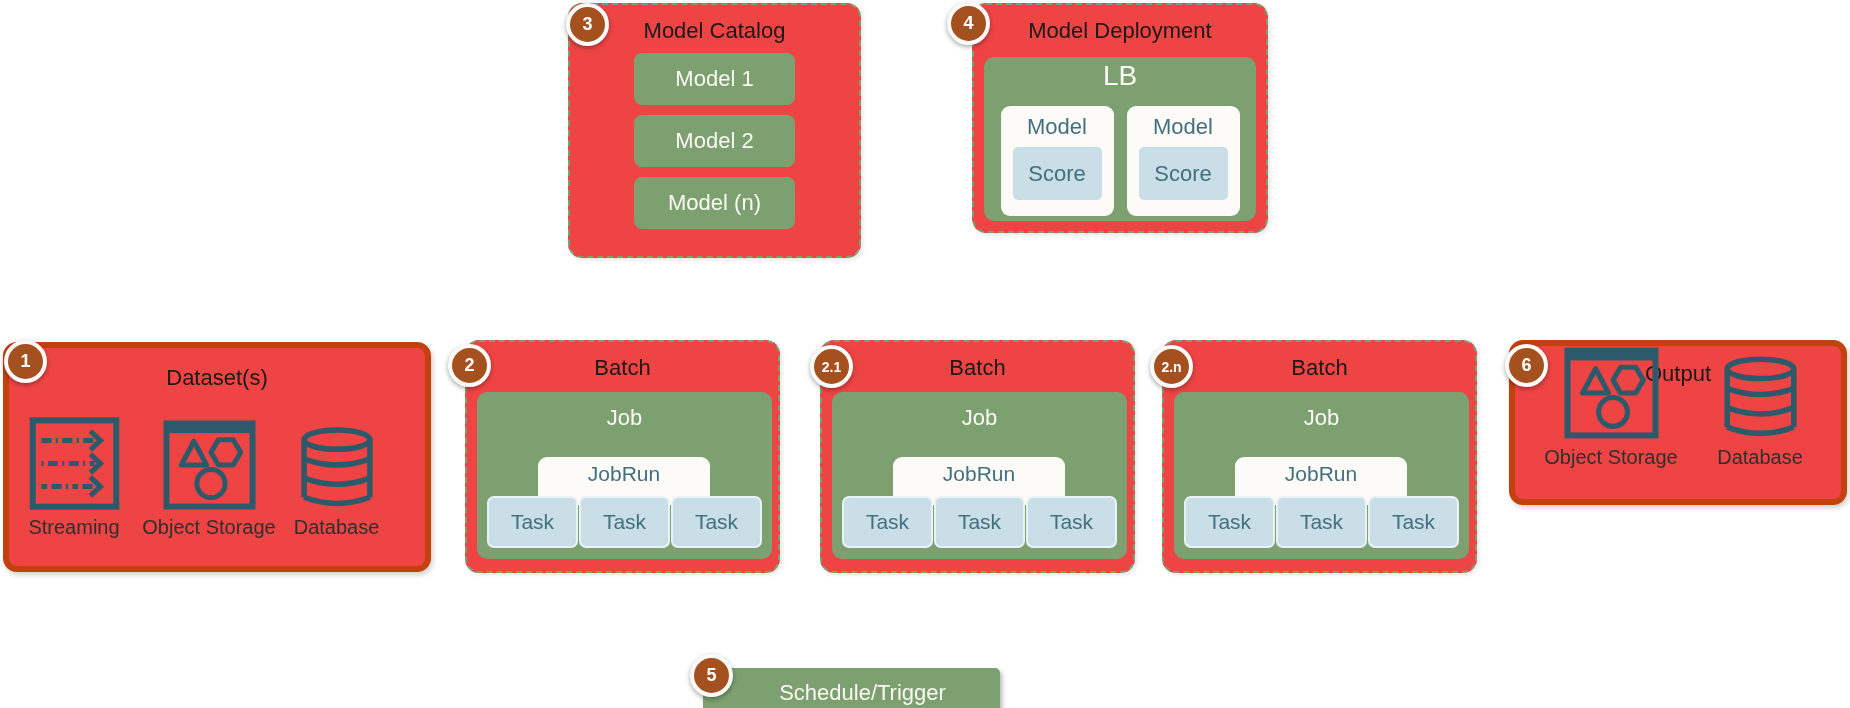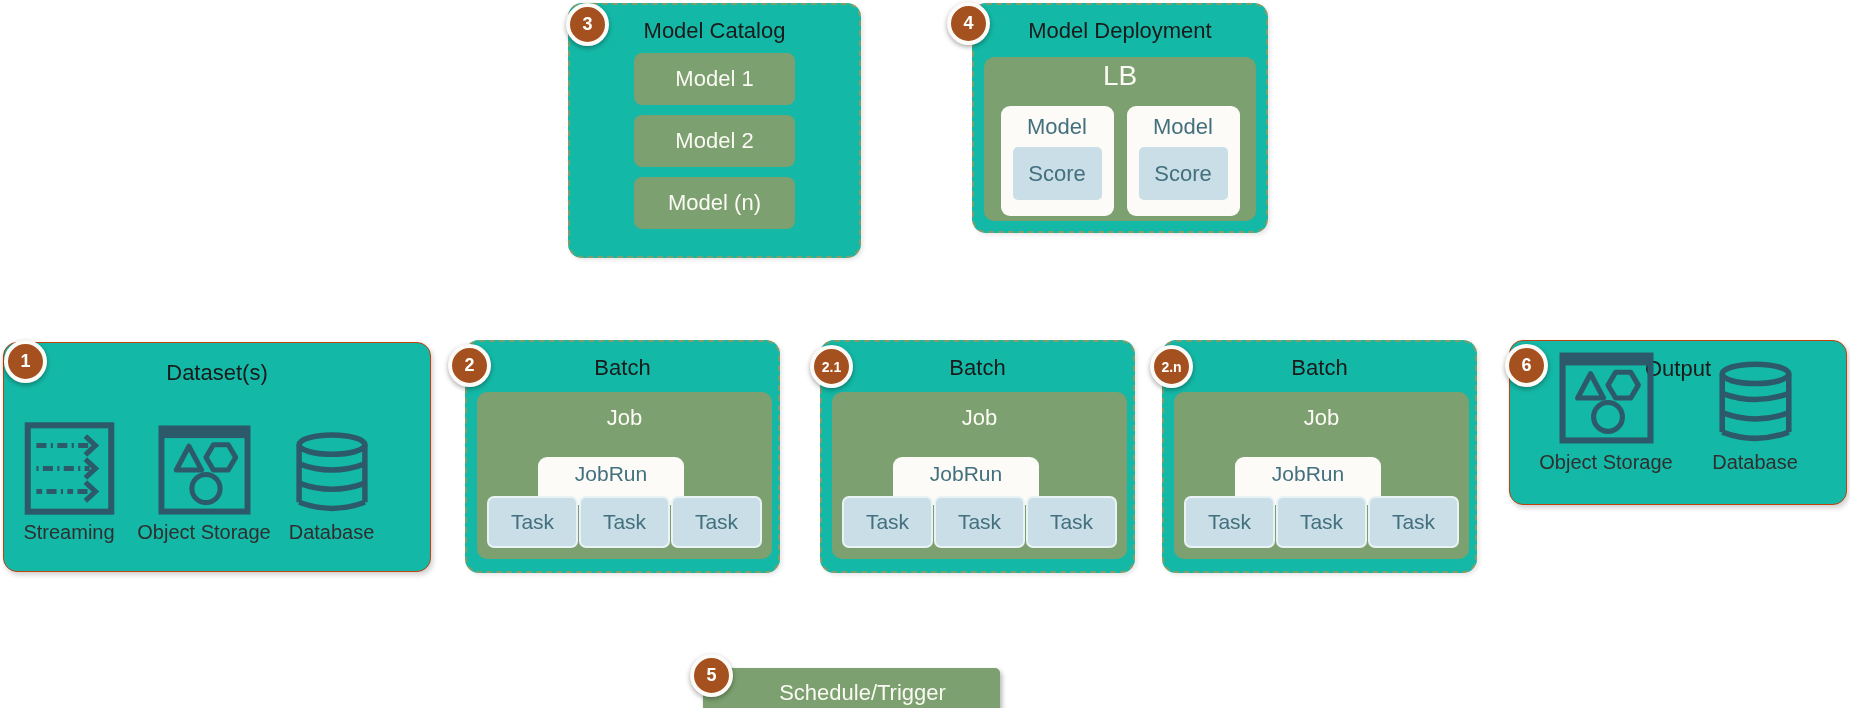--- a/index.html
+++ b/index.html
@@ -1,22 +1,22 @@
 <!DOCTYPE html>
 <html><head>
 <meta charset="utf-8">
 <style>
   html,body{margin:0;padding:0;background:#ffffff;}
   .stage{
     position:relative;width:1850px;height:708px;background:#ffffff;
     font-family:"Liberation Sans","DejaVu Sans",sans-serif;overflow:hidden;
   }
-  .box{position:absolute;background:#14b8a6;border-radius:14px;box-sizing:border-box;}
+  .box{position:absolute;background:#ef4444;border-radius:14px;box-sizing:border-box;}
   .dashed{border:2px dashed #7C9F6E;box-shadow:2px 2px 4px rgba(0,0,0,0.10);}
-  .solid{border:1px solid #c2410c;box-shadow:2px 3px 5px rgba(0,0,0,0.18);}
+  .solid{border:6px solid #c2410c;box-shadow:2px 3px 5px rgba(0,0,0,0.18);}
   .box-title{text-align:center;font-size:22px;color:#1A1A1A;margin-top:13px;white-space:nowrap;}
 
   
   .badge{position:absolute;width:35px;height:35px;border-radius:50%;
     background:#A5511F;border:4px solid #FCFBF8;color:#ffffff;
     display:flex;align-items:center;justify-content:center;
     font-weight:bold;font-size:18px;box-shadow:0 2px 5px rgba(0,0,0,0.35);z-index:6;}
   .badge.small{font-size:14px;}
 
   
@@ -45,21 +45,21 @@
   .ds .icon-row{left:5px;right:23px;bottom:27px;justify-content:flex-start;}
 
   .out{left:1509px;top:340px;width:338px;height:165px;}
   .out .icon-row{left:16px;right:20px;bottom:30px;gap:14px;justify-content:flex-start;}
 
   
   .batch{top:340px;width:315px;height:233px;}
   .batch-1{left:465px;} .batch-2{left:820px;} .batch-3{left:1162px;}
   .job{position:absolute;left:10px;top:50px;width:295px;height:167px;background:#7CA06F;border-radius:10px;}
   .job-label{text-align:center;color:#FBFAF4;font-size:22px;margin-top:13px;}
-  .jobrun{position:absolute;left:61px;top:65px;width:146px;height:48px;background:#FCFBF7;
+  .jobrun{position:absolute;left:61px;top:65px;width:172px;height:48px;background:#FCFBF7;
     border-radius:9px;z-index:1;text-align:center;}
   .jobrun-label{font-size:21px;color:#43707E;margin-top:5px;}
   .task-row{position:absolute;left:6px;right:6px;top:104px;display:flex;justify-content:center;gap:1px;z-index:2;}
   .task{width:91px;height:52px;background:#C9DEE6;border:2px solid rgba(255,255,255,0.6);
     border-radius:7px;box-sizing:border-box;display:flex;align-items:center;justify-content:center;
     font-size:21px;color:#43707E;}
 
   
   .schedule{position:absolute;left:703px;top:653px;width:297px;height:50px;background:#7CA06F;
     border-radius:5px;display:flex;align-items:center;justify-content:center;padding-left:22px;

